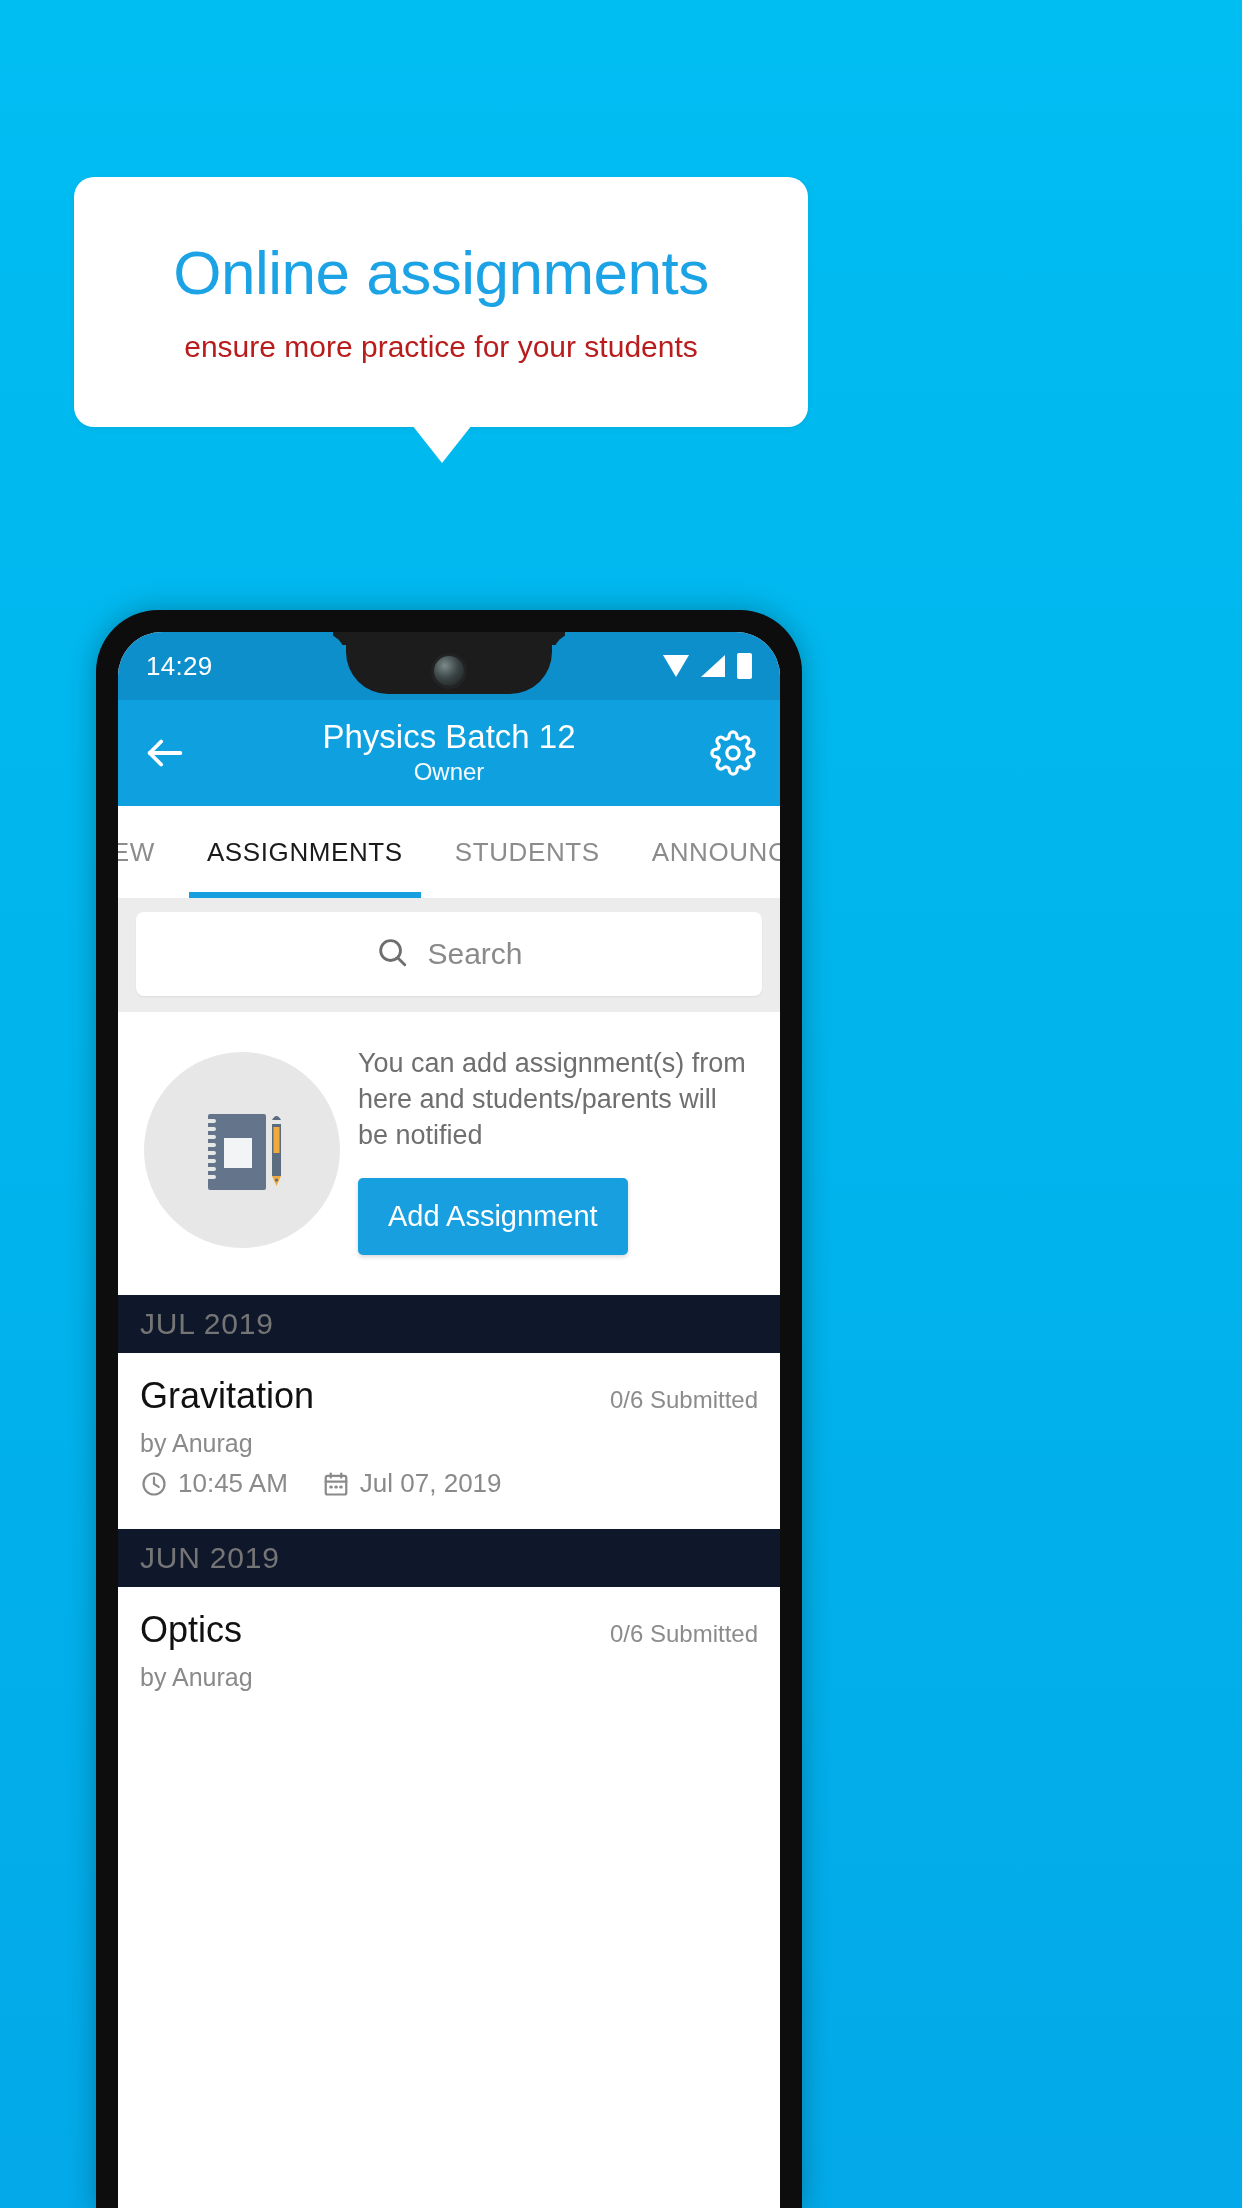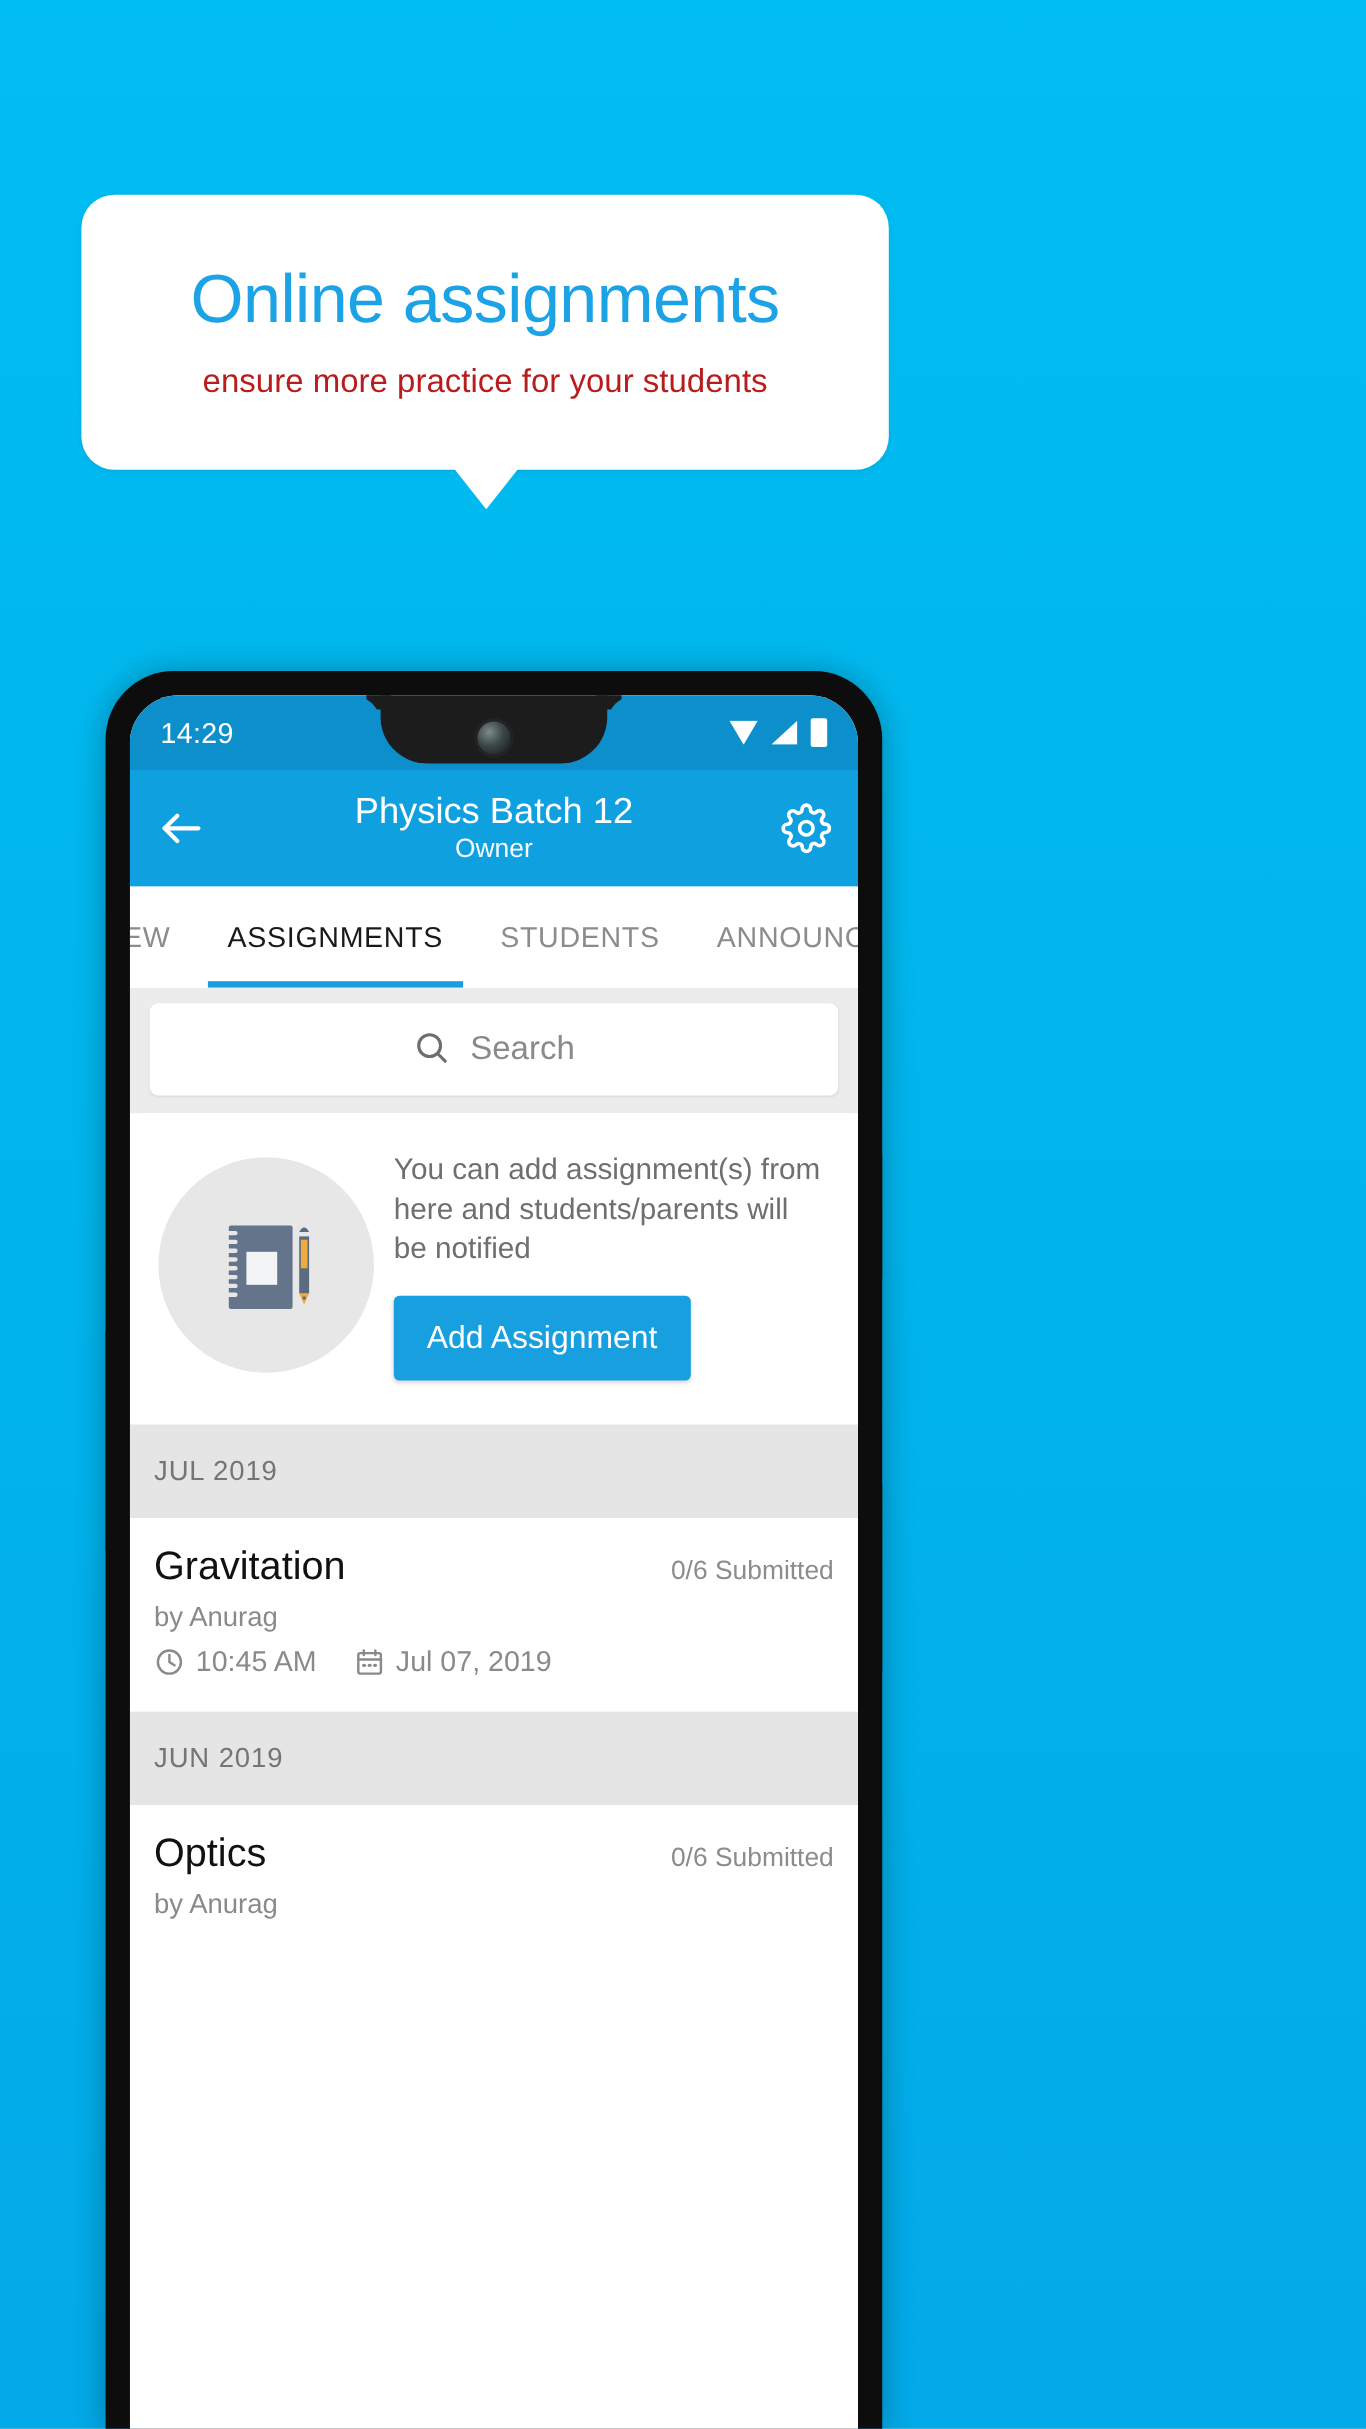--- a/index.html
+++ b/index.html
@@ -9,21 +9,21 @@
     background: linear-gradient(180deg, #00bdf2 0%, #00b5ec 45%, #03a9e8 100%);
     position:relative;
   }
 
   
   .bubble {
     position:absolute;
     left:74px; top:177px;
     width:734px; height:250px;
     background:#ffffff;
-    border-radius:30px;
+    border-radius:20px;
     display:flex; flex-direction:column;
     align-items:center; justify-content:center;
     box-shadow:0 2px 6px rgba(0,0,0,0.06);
   }
   .bubble-title {
     font-size:62px;
     color:#1ba3e5;
     font-weight:400;
     letter-spacing:-0.5px;
     line-height:1.05;
@@ -255,23 +255,23 @@
     color:#ffffff;
     font-size:29px;
     padding:22px 30px;
     border-radius:5px;
     border:none;
     box-shadow:0 2px 4px rgba(0,0,0,0.16);
   }
 
   
   .month-header {
-    background:#e5e5e5;
-    padding:28px 22px;
-    font-size:25px;
+    background:#0f172a;
+    padding:12px 22px;
+    font-size:30px;
     color:#757575;
     letter-spacing:0.8px;
   }
   .row {
     background:#ffffff;
     padding:22px 22px 24px 22px;
   }
   .row-top {
     display:flex; align-items:baseline;
   }

